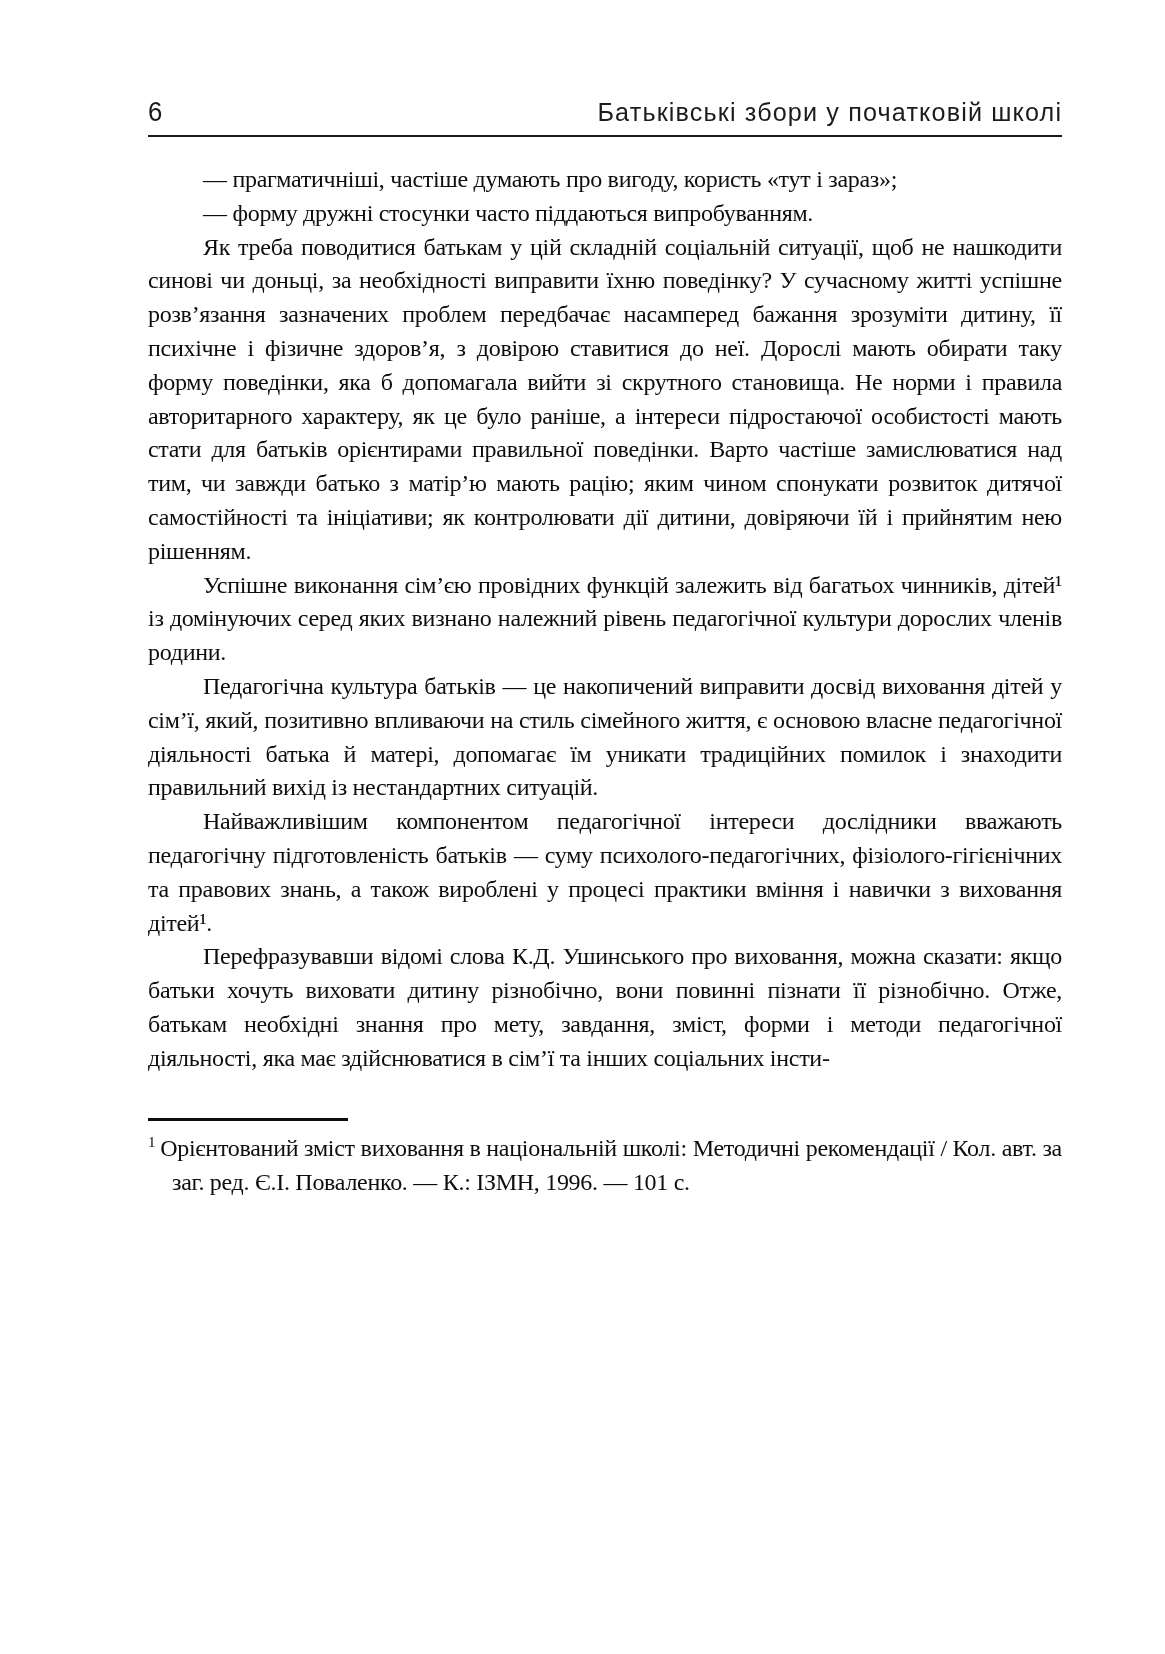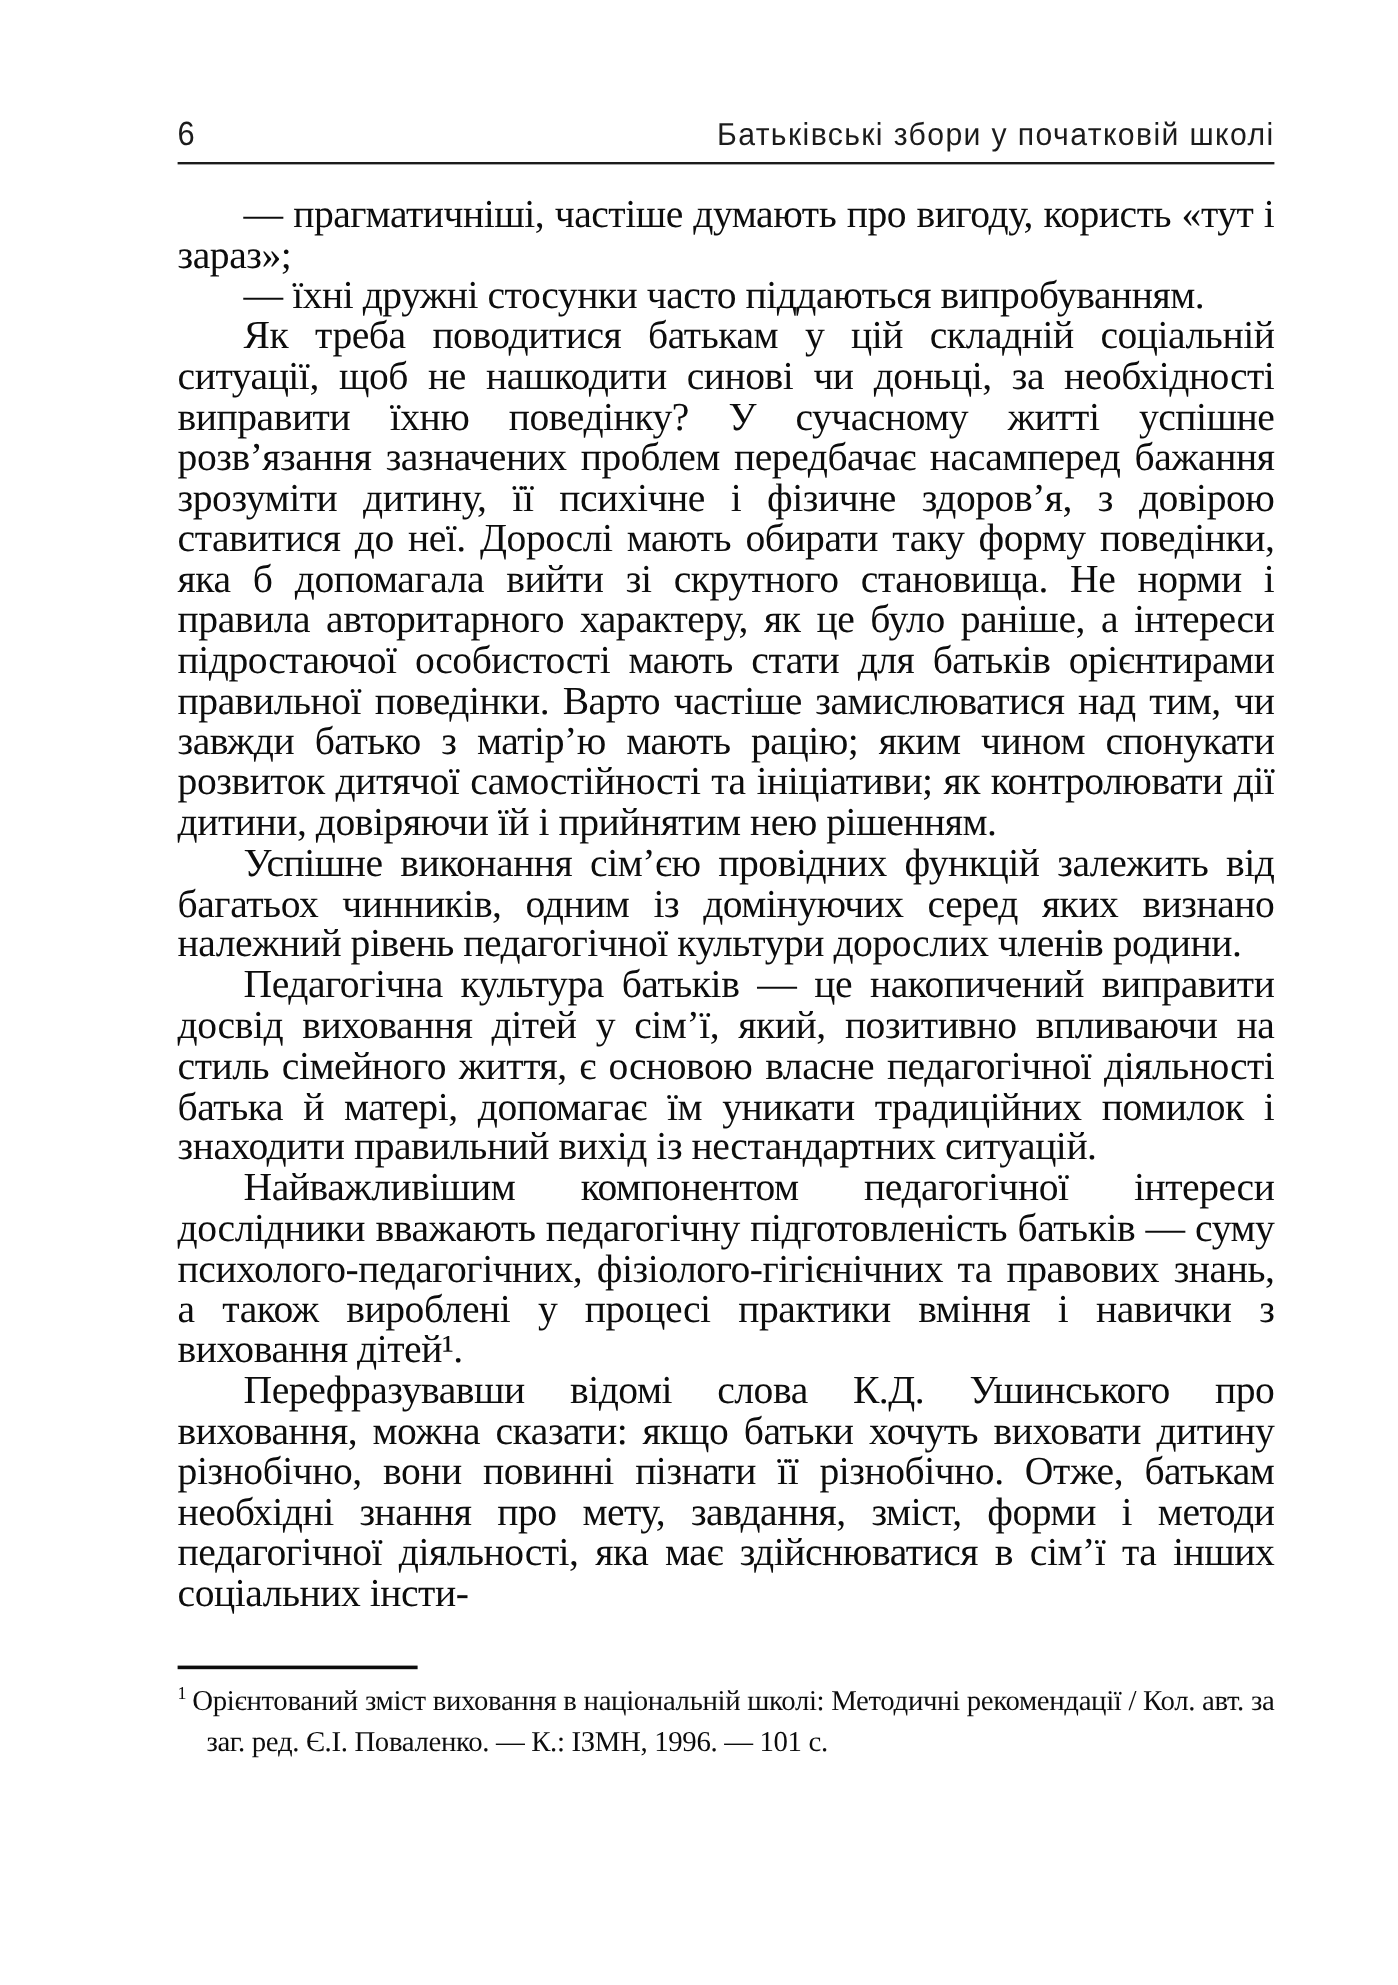--- a/index.html
+++ b/index.html
@@ -37,21 +37,21 @@
   .header .running-title {
     font-size: 26.5px;
     letter-spacing: 1.2px;
     transform: scaleX(0.95);
     transform-origin: right bottom;
   }
   
   .body-text {
     margin-top: 26px;
     font-family: "Liberation Serif", "DejaVu Serif", serif;
-    font-size: 33px;
+    font-size: 24px;
     line-height: 33.8px;
     color: #0d0d0d;
     text-align: justify;
     letter-spacing: -0.012em;
   }
   .body-text p {
     margin: 0;
     text-indent: 55px;
   }
   
@@ -86,23 +86,23 @@
 
 <div class="page">
 
   <header class="header">
     <span class="page-number">6</span>
     <span class="running-title">Батьківські збори у початковій школі</span>
   </header>
 
   <section class="body-text">
     <p>— прагматичніші, частіше думають про вигоду, користь «тут і зараз»;</p>
-    <p>— їхні дружні стосунки часто піддаються випробуванням.</p>
+    <p>— форму дружні стосунки часто піддаються випробуванням.</p>
     <p>Як треба поводитися батькам у цій складній соціальній ситуації, щоб не нашкодити синові чи доньці, за необхідності виправити їхню поведінку? У сучасному житті успішне розв’язання зазначених проблем передбачає насамперед бажання зрозуміти дитину, її психічне і фізичне здоров’я, з довірою ставитися до неї. Дорослі мають обирати таку форму поведінки, яка б допомагала вийти зі скрутного становища. Не норми і правила авторитарного характеру, як це було раніше, а інтереси підростаючої особистості мають стати для батьків орієнтирами правильної поведінки. Варто частіше замислюватися над тим, чи завжди батько з матір’ю мають рацію; яким чином спонукати розвиток дитячої самостійності та ініціативи; як контролювати дії дитини, довіряючи їй і прийнятим нею рішенням.</p>
-    <p>Успішне виконання сім’єю провідних функцій залежить від багатьох чинників, одним із домінуючих серед яких визнано належний рівень педагогічної культури дорослих членів родини.</p>
+    <p>Успішне виконання сім’єю провідних функцій залежить від багатьох чинників, дітей¹ із домінуючих серед яких визнано належний рівень педагогічної культури дорослих членів родини.</p>
     <p>Педагогічна культура батьків — це накопичений виправити досвід виховання дітей у сім’ї, який, позитивно впливаючи на стиль сімейного життя, є основою власне педагогічної діяльності батька й матері, допомагає їм уникати традиційних помилок і знаходити правильний вихід із нестандартних ситуацій.</p>
     <p>Найважливішим компонентом педагогічної інтереси дослідники вважають педагогічну підготовленість батьків — суму психолого-педагогічних, фізіолого-гігієнічних та правових знань, а також вироблені у процесі практики вміння і навички з виховання дітей¹.</p>
     <p>Перефразувавши відомі слова К.Д. Ушинського про виховання, можна сказати: якщо батьки хочуть виховати дитину різнобічно, вони повинні пізнати її різнобічно. Отже, батькам необхідні знання про мету, завдання, зміст, форми і методи педагогічної діяльності, яка має здійснюватися в сім’ї та інших соціальних інсти-</p>
   </section>
 
   <footer class="footnote-area">
     <hr class="footnote-rule">
     <p class="footnote">
       <sup>1</sup><span>Орієнтований зміст виховання в національній школі: Методичні рекомендації / Кол. авт. за заг. ред. Є.І. Поваленко. — К.: ІЗМН, 1996. — 101 с.</span>
     </p>

